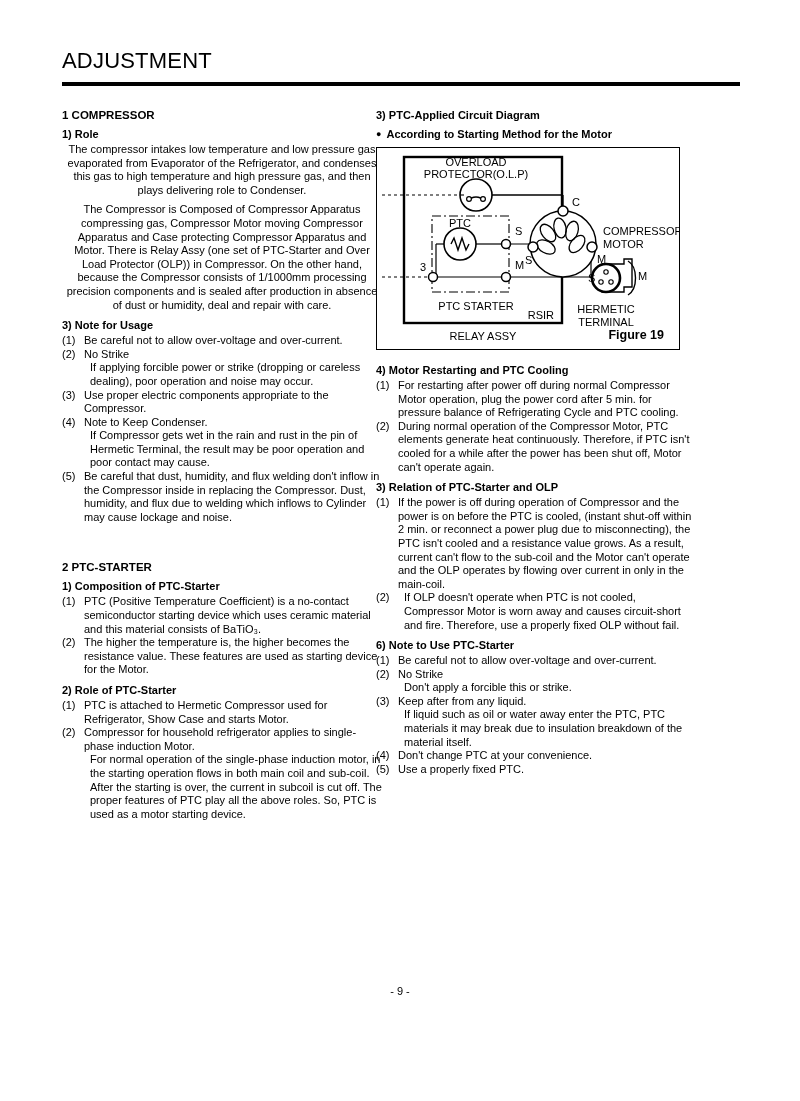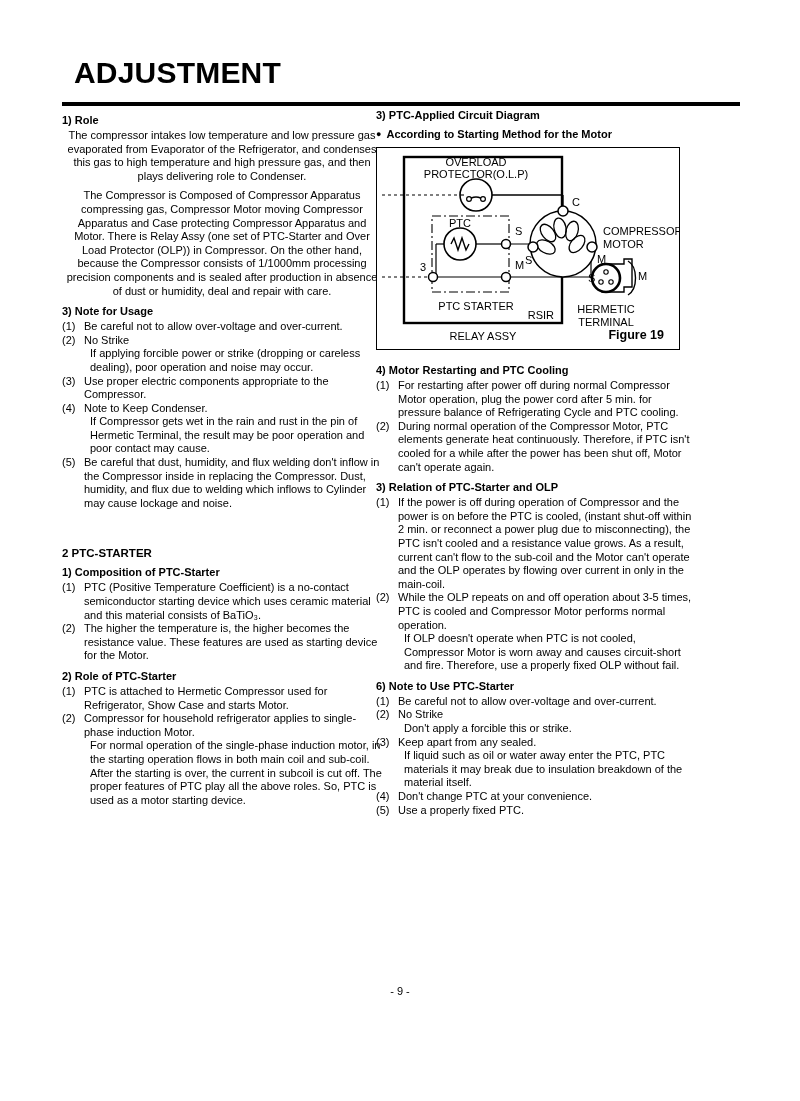--- a/index.html
+++ b/index.html
@@ -23,25 +23,25 @@
   }
 
   
   .title-block {
     position: absolute;
     left: 62px;
     top: 44px;
     width: 678px;
   }
   .doc-title {
-    font-size: 30px;
-    font-weight: bold;
+    font-size: 22px;
+    font-weight: normal;
     letter-spacing: 0.2px;
     line-height: 34px;
-    margin: 12px;
+    margin: 0;
   }
   .title-rule {
     margin-top: 4px;
     height: 4px;
     background: #000;
     width: 678px;
   }
 
   
   .col {
@@ -140,20 +140,21 @@
 
 <div class="page">
 
   <div class="title-block">
     <h1 class="doc-title">ADJUSTMENT</h1>
     <div class="title-rule"></div>
   </div>
 
   <div class="col col-left">
 
+    <h2 class="sec-h1">1 COMPRESSOR</h2>
 
     <h3 class="sec-h2">1) Role</h3>
     <p class="body">The compressor intakes low temperature and low pressure gas evaporated from Evaporator of the Refrigerator, and condenses this gas to high temperature and high pressure gas, and then plays delivering role to Condenser.</p>
 
     <p class="body">The Compressor is Composed of Compressor Apparatus compressing gas, Compressor Motor moving Compressor Apparatus and Case protecting Compressor Apparatus and Motor. There is Relay Assy (one set of PTC-Starter and Over Load Protector (OLP)) in Compressor. On the other hand, because the Compressor consists of 1/1000mm processing precision components and is sealed after production in absence of dust or humidity, deal and repair with care.</p>
 
     <h3 class="sec-h2">3) Note for Usage</h3>
     <ol class="numlist">
       <li>
         <span class="mark">(1)</span>
@@ -330,39 +331,38 @@
     </ol>
 
     <h3 class="sec-h2">3) Relation of PTC-Starter and OLP</h3>
     <ol class="numlist">
       <li>
         <span class="mark">(1)</span>
         <span>If the power is off during operation of Compressor and the power is on before the PTC is cooled, (instant shut-off within 2 min. or reconnect a power plug due to misconnecting), the PTC isn't cooled and a resistance value grows. As a result, current can't flow to the sub-coil and the Motor can't operate and the OLP operates by flowing over current in only in the main-coil.</span>
       </li>
       <li>
         <span class="mark">(2)</span>
-        <span>While the OLP repeats on and off operation about 3-5 times, PTC is cooled and Compressor Motor performs normal operation.</span>
         <span class="sub">If OLP doesn't operate when PTC is not cooled, Compressor Motor is worn away and causes circuit-short and fire. Therefore, use a properly fixed OLP without fail.</span>
       </li>
     </ol>
 
     <h3 class="sec-h2">6) Note to Use PTC-Starter</h3>
     <ol class="numlist">
       <li>
         <span class="mark">(1)</span>
         <span>Be careful not to allow over-voltage and over-current.</span>
       </li>
       <li>
         <span class="mark">(2)</span>
         <span>No Strike</span>
         <span class="sub">Don't apply a forcible this or strike.</span>
       </li>
       <li>
         <span class="mark">(3)</span>
-        <span>Keep apart from any sealed.</span>
+        <span>Keep after from any liquid.</span>
         <span class="sub">If liquid such as oil or water away enter the PTC, PTC materials it may break due to insulation breakdown of the material itself.</span>
       </li>
       <li>
         <span class="mark">(4)</span>
         <span>Don't change PTC at your convenience.</span>
       </li>
       <li>
         <span class="mark">(5)</span>
         <span>Use a properly fixed PTC.</span>
       </li>

